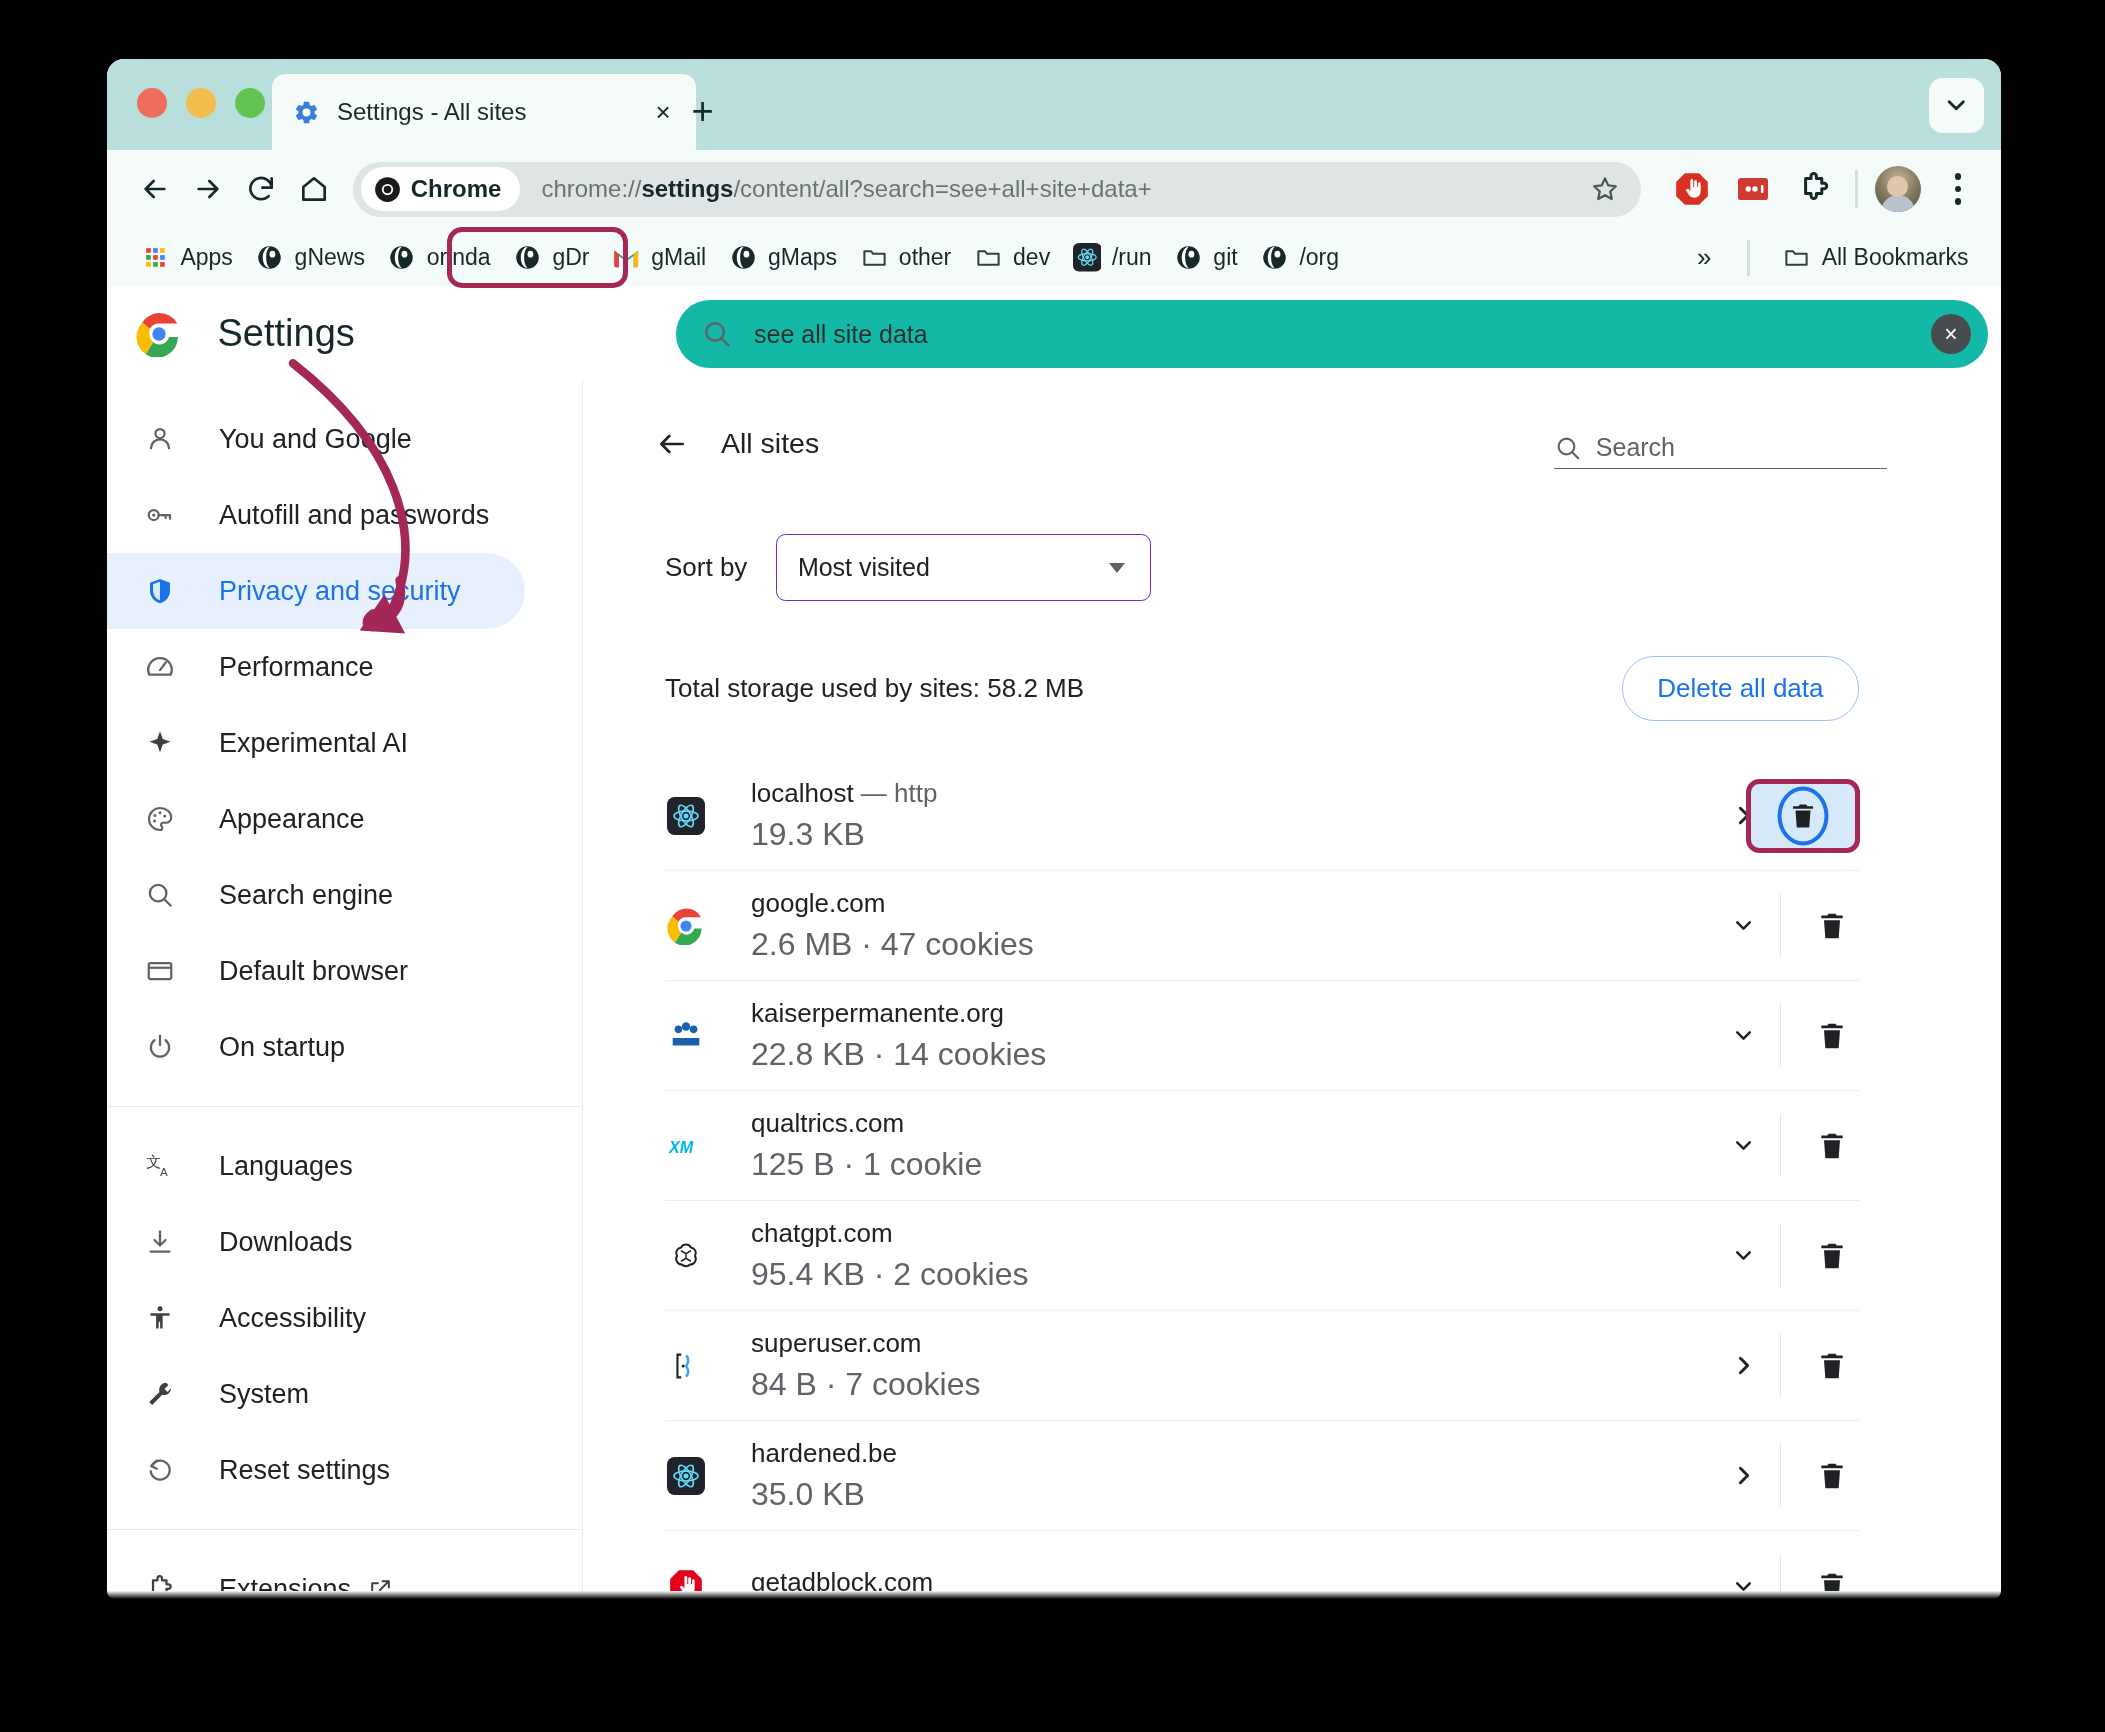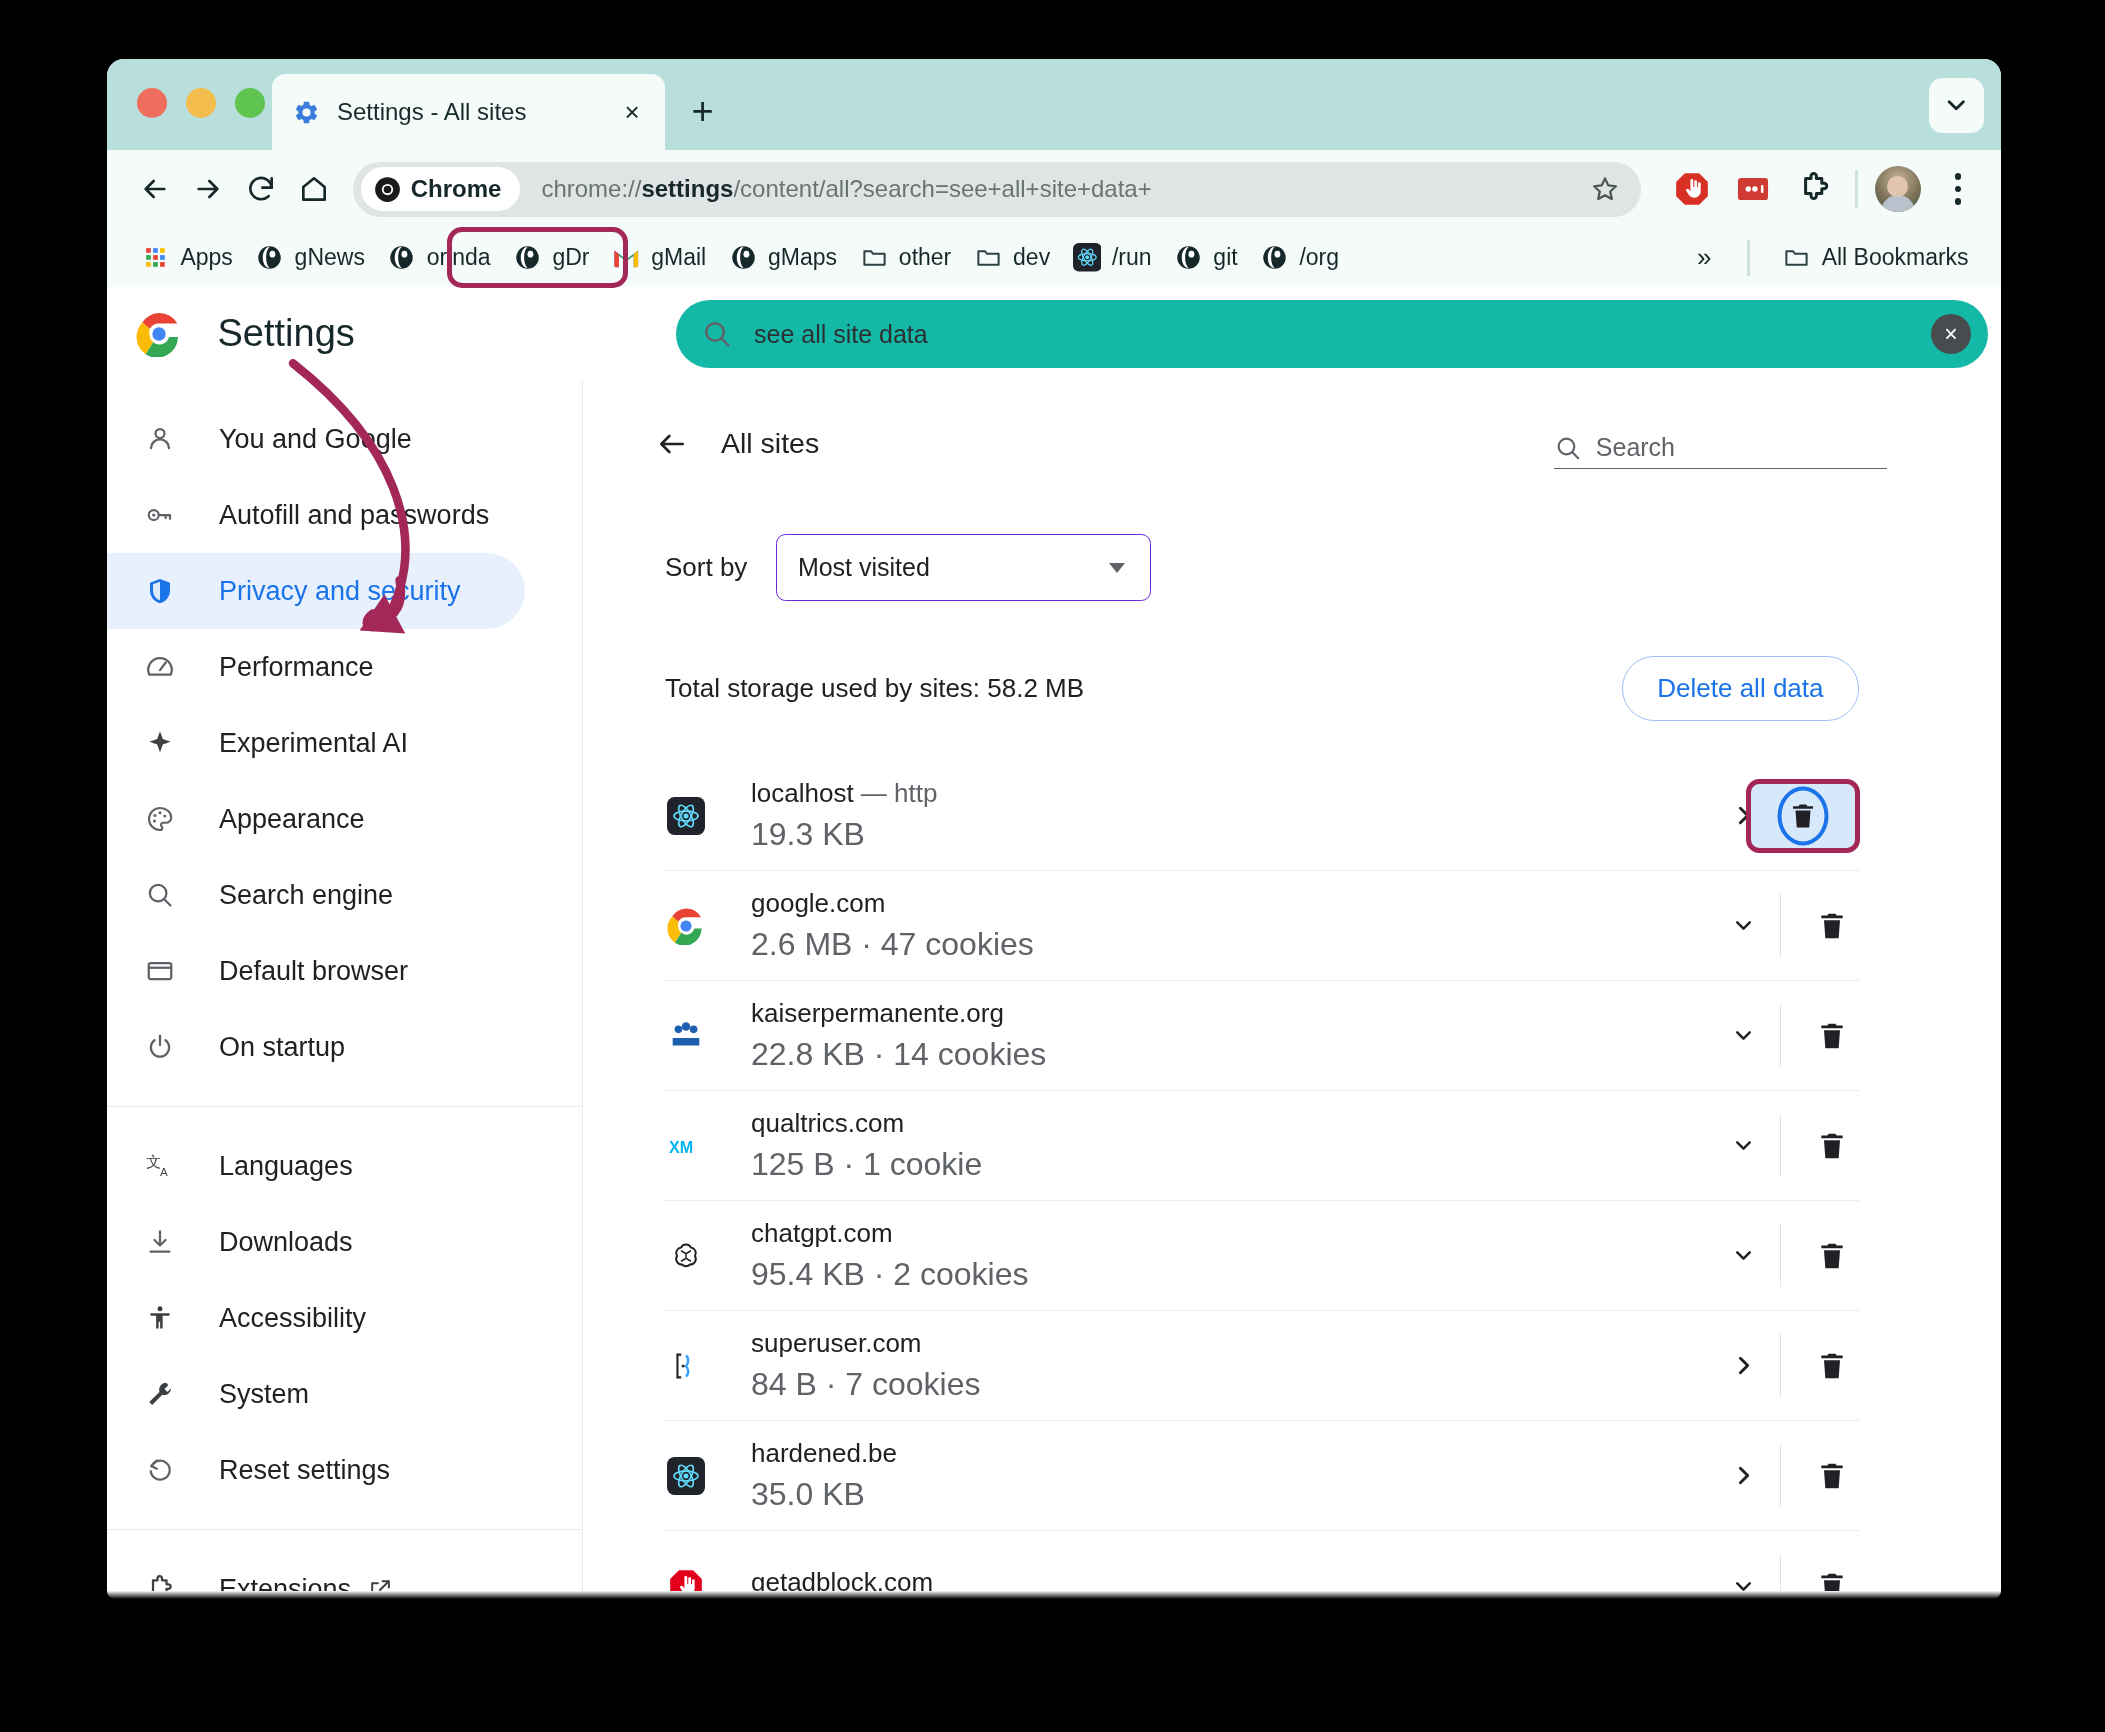--- a/index.html
+++ b/index.html
@@ -30,21 +30,21 @@
     position: absolute; left: 30px; top: 28.5px;
     display: flex; gap: 19px;
   }
   .light { width: 30px; height: 30px; border-radius: 50%; }
   .light.red    { background: #ef6d5e; }
   .light.yellow { background: #f2bd4d; }
   .light.green  { background: #5fc450; }
 
   #browser-tab {
     position: absolute; left: 165px; top: 15px;
-    width: 393px; height: 76px;
+    width: 424px; height: 76px;
     background: #f4fbf9;
     border-radius: 13.3px 13.3px 0 0;
     display: flex; align-items: center;
     padding: 0 17px 0 21px;
   }
   #browser-tab .tab-favicon { width: 27px; height: 27px; flex: 0 0 27px; }
   #browser-tab .tab-title {
     flex: 1; margin-left: 17px;
     font-size: 24px; color: #18292b;
     white-space: nowrap; overflow: hidden;
@@ -291,21 +291,21 @@
   .site-row {
     display: flex; align-items: center;
     height: 110px;
     border-bottom: 1px solid #ececec;
     position: relative;
   }
   .site-row:last-child { border-bottom: none; }
   .site-favicon {
     width: 42px; height: 42px; flex: 0 0 42px;
     display: flex; align-items: center; justify-content: center;
-    border-radius: 5.7px; overflow: hidden;
+    border-radius: 5.7px; overflow: hidden; font-style: italic;
   }
   .site-text { margin-left: 44px; display: flex; flex-direction: column; gap: 7.6px; }
   .site-name { font-size: 26px; color: #202124; }
   .site-name .site-scheme { color: #5f6368; }
   .site-sub { font-size: 32px; color: #5f6368; }
   .row-expand {
     margin-left: auto; width: 53px; height: 53px;
     display: flex; align-items: center; justify-content: center;
     color: #202124;
   }

